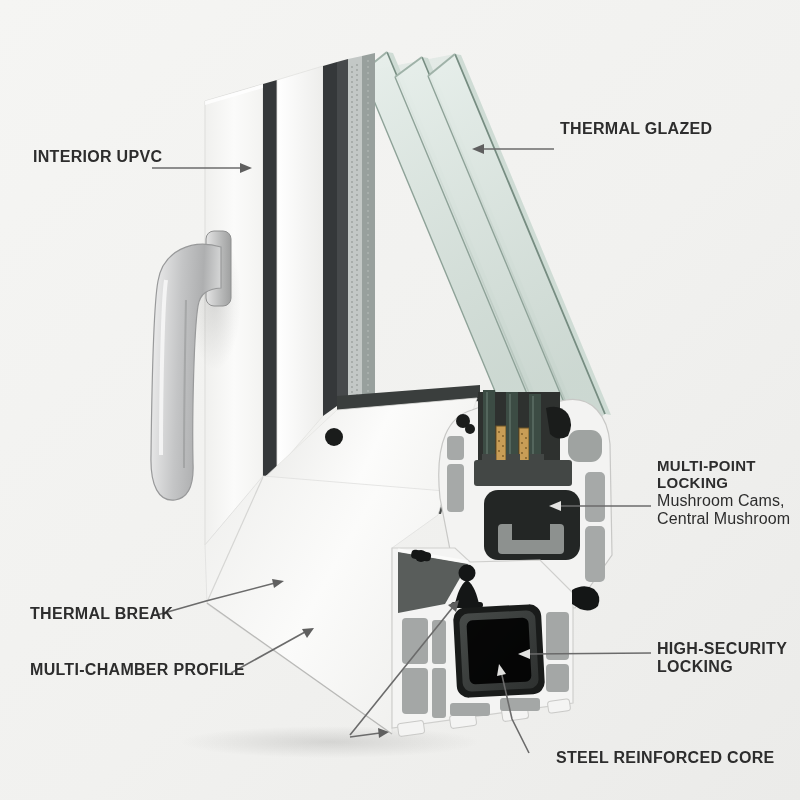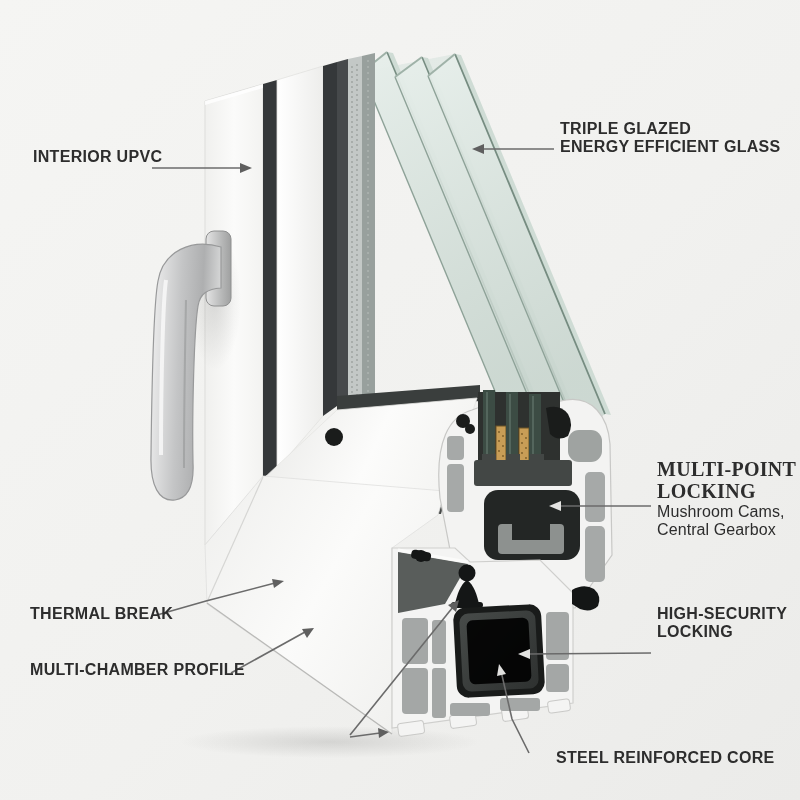--- a/index.html
+++ b/index.html
@@ -8,21 +8,21 @@
     background:linear-gradient(135deg,#f5f5f3 0%,#f1f1ef 55%,#ebebe9 100%);
     font-family:"Liberation Sans","DejaVu Sans",sans-serif;
   }
   .stage svg{position:absolute;left:0;top:0;}
   .label{
     position:absolute;
     font-weight:600;font-size:16px;line-height:1.12;
     color:#2d2d2d;letter-spacing:.3px;white-space:nowrap;
   }
   .label span{display:block;}
-  .label .big{font-size:20px;font-weight:700;font-family:Liberation Serif, serif;}
+  .label .big{font-size:15px;font-weight:700;}
   .label .sub{font-weight:400;letter-spacing:.1px;font-size:16px;}
 </style>
 </head>
 <body>
 
 <div class="stage">
 
 <svg width="800" height="800" viewBox="0 0 800 800">
   <defs>
     <linearGradient id="colA" x1="0" y1="0" x2="1" y2="0">
@@ -264,40 +264,39 @@
     <polygon points="459,600 456,612 448,605" fill="#5f5f5f"></polygon>
     <polygon points="499,664 506,674 497,676" fill="#e0e0de"></polygon>
   </g>
 </svg>
 
   <div class="label" style="left:33px;top:148px;">
     <span>INTERIOR UPVC</span>
   </div>
 
   <div class="label" style="left:560px;top:120px;">
-    <span>TRIPLE GLAZED</span>
-    <span>ENERGY EFFICIENT GLASS</span>
+    <span>THERMAL GLAZED</span>
   </div>
 
   <div class="label" style="left:657px;top:458px;">
     <span class="big">MULTI-POINT</span>
     <span class="big">LOCKING</span>
     <span class="sub">Mushroom Cams,</span>
-    <span class="sub">Central Gearbox</span>
+    <span class="sub">Central Mushroom</span>
   </div>
 
   <div class="label" style="left:30px;top:605px;text-align:right;">
     <span>THERMAL BREAK</span>
   </div>
 
   <div class="label" style="left:30px;top:661px;">
     <span>MULTI-CHAMBER PROFILE</span>
   </div>
 
-  <div class="label" style="left:657px;top:605px;">
+  <div class="label" style="left:657px;top:640px;">
     <span>HIGH-SECURITY</span>
     <span>LOCKING</span>
   </div>
 
 
   <div class="label" style="left:540px;top:749px;margin-left:16px;">
     <span>STEEL REINFORCED CORE</span>
   </div>
 
 </div>

